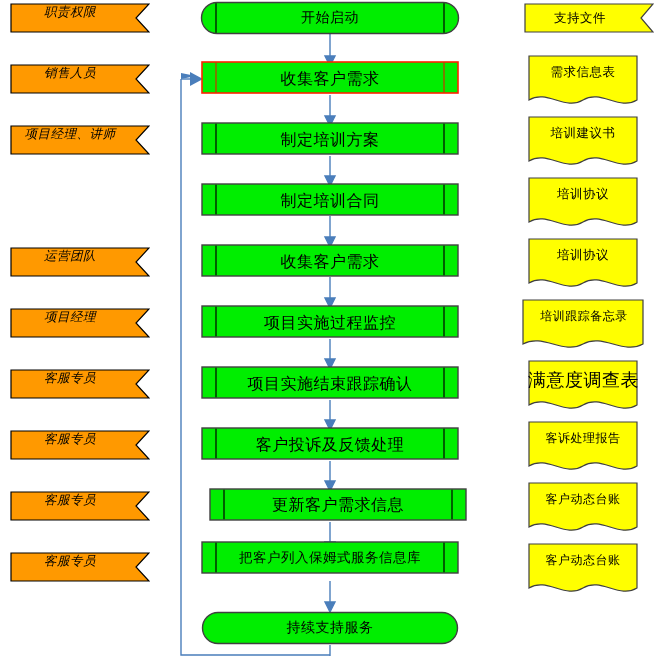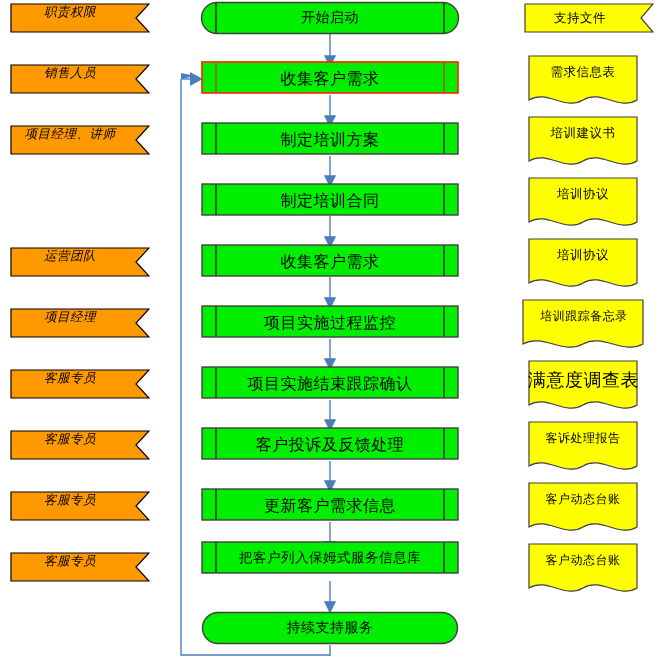--- a/index.html
+++ b/index.html
@@ -294,21 +294,21 @@
 
   <div class="node process" style="left:200px;top:426px;">
     <svg width="260" height="36" viewBox="0 0 260 36" xmlns="http://www.w3.org/2000/svg">
       <rect x="2" y="2" width="256" height="31" fill="#00EE00" stroke="#404040" stroke-width="1.4"></rect>
       <line x1="16" y1="2.8" x2="16" y2="32.2" stroke="#000000" stroke-width="1.2"></line>
       <line x1="244" y1="2.8" x2="244" y2="32.2" stroke="#000000" stroke-width="1.2"></line>
     </svg>
     <span class="label">客户投诉及反馈处理</span>
   </div>
 
-  <div class="node process" style="left:200px;top:487px;">
+  <div class="node process" style="left:208px;top:487px;font-family:Liberation Mono, monospace;">
     <svg width="260" height="36" viewBox="0 0 260 36" xmlns="http://www.w3.org/2000/svg">
       <rect x="2" y="2" width="256" height="31" fill="#00EE00" stroke="#404040" stroke-width="1.4"></rect>
       <line x1="16" y1="2.8" x2="16" y2="32.2" stroke="#000000" stroke-width="1.2"></line>
       <line x1="244" y1="2.8" x2="244" y2="32.2" stroke="#000000" stroke-width="1.2"></line>
     </svg>
     <span class="label">更新客户需求信息</span>
   </div>
 
   <div class="node process narrow" style="left:200px;top:540px;">
     <svg width="260" height="36" viewBox="0 0 260 36" xmlns="http://www.w3.org/2000/svg">

